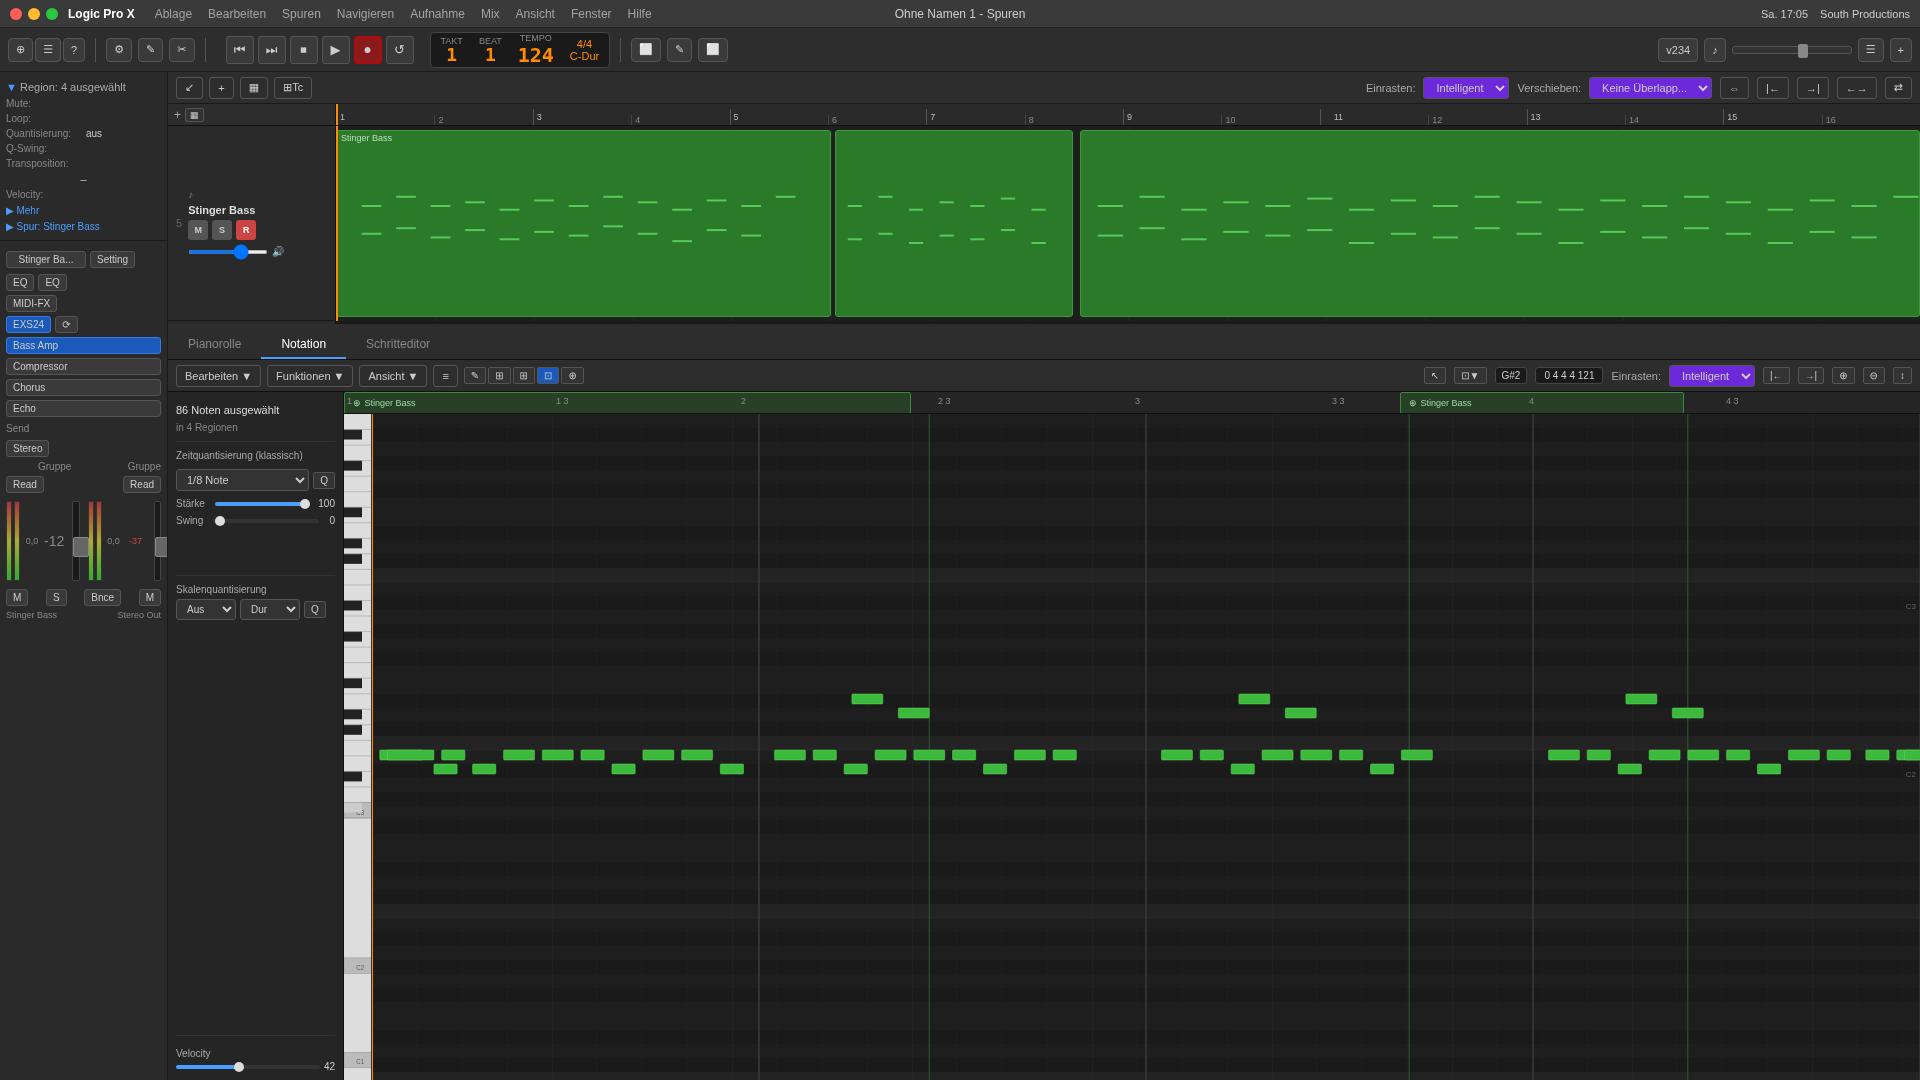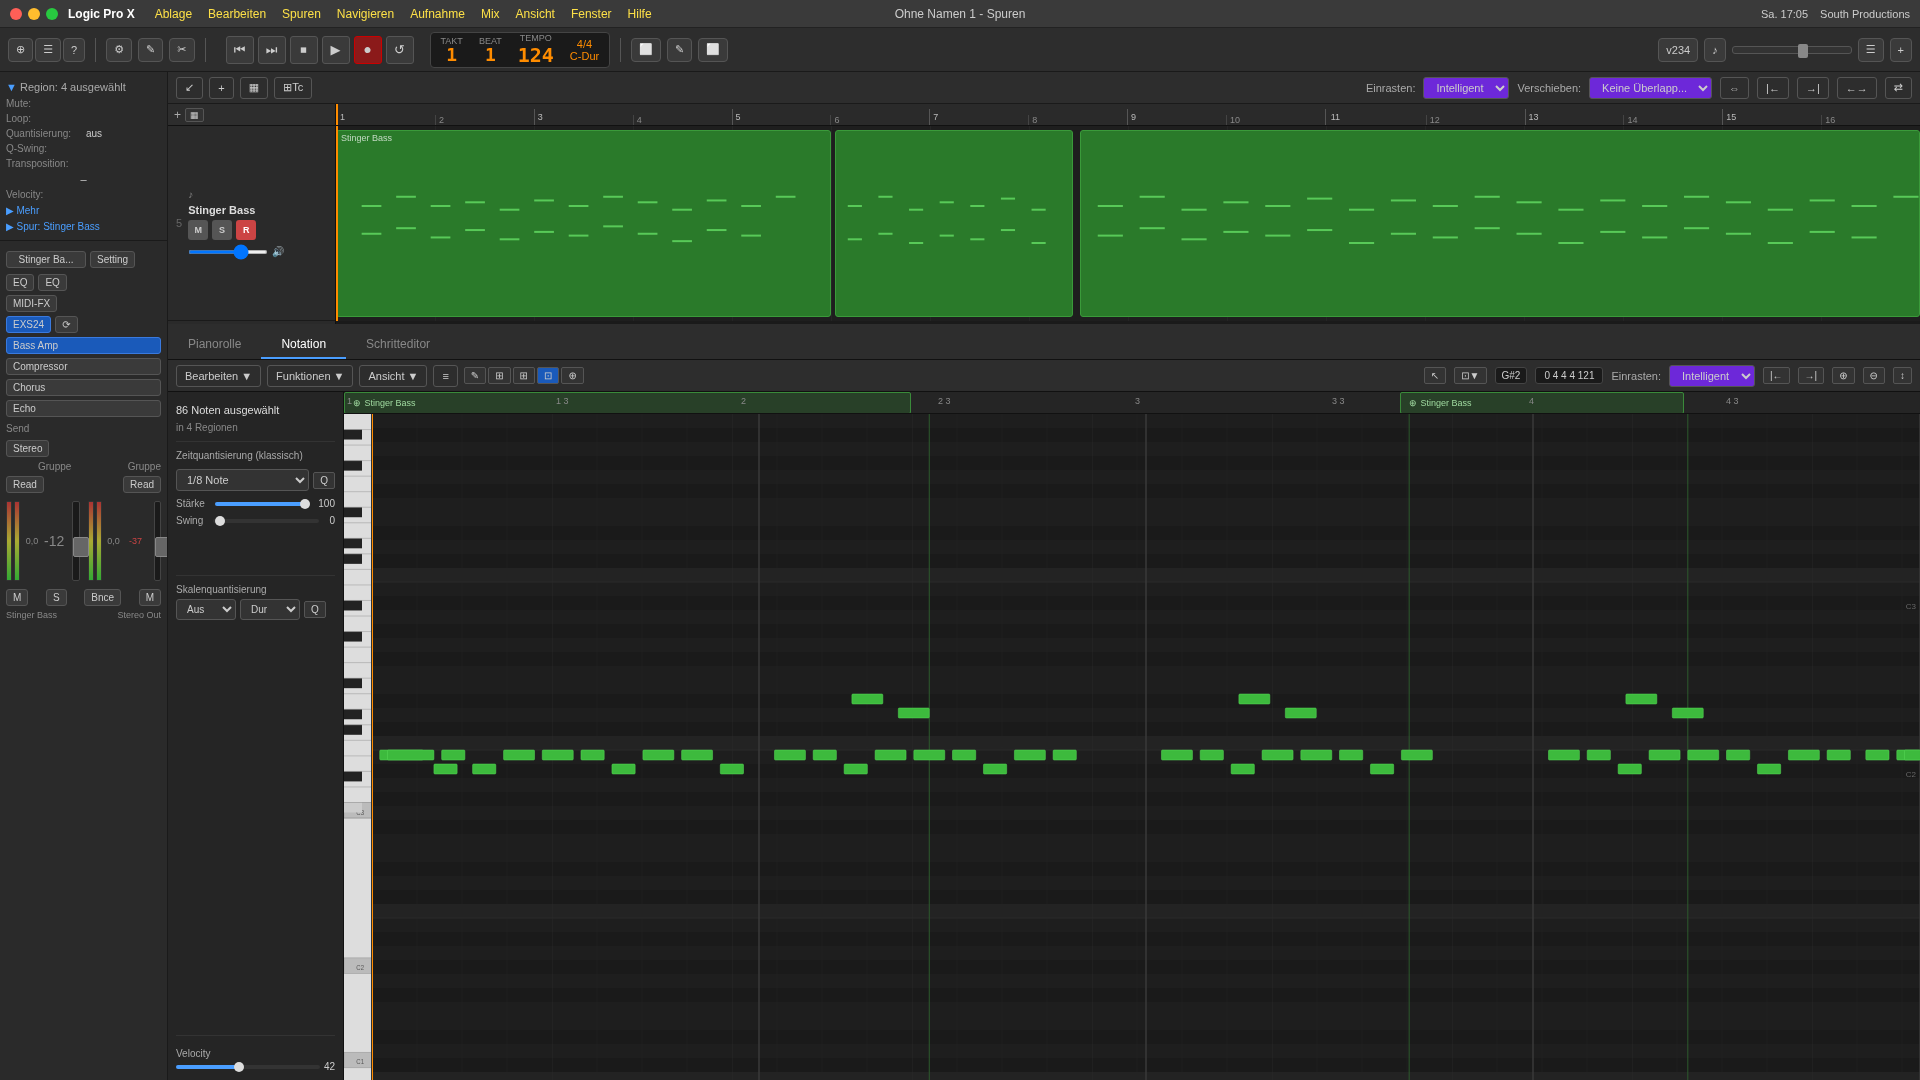--- a/index.html
+++ b/index.html
@@ -38,21 +38,21 @@
     .app-name {
       font-size: 12px;
       font-weight: bold;
       color: #fff;
       margin-right: 20px;
     }
     .menu-bar {
       display: flex;
       gap: 16px;
       font-size: 12px;
-      color: #fde047;
+      color: #a3a3a3;
     }
     .menu-item { cursor: pointer; }
     .title-center {
       position: absolute;
       left: 50%;
       transform: translateX(-50%);
       font-size: 12px;
       color: #ccc;
     }
     .title-right {
@@ -707,21 +707,21 @@
             <div style="flex:1;border-left:1px solid #555;height:16px;font-size:9px;color:#bbb;padding-left:3px;display:flex;align-items:center;">1</div>
             <div style="flex:1;border-left:1px solid #444;height:10px;font-size:9px;color:#888;padding-left:3px;display:flex;align-items:center;">2</div>
             <div style="flex:1;border-left:1px solid #555;height:16px;font-size:9px;color:#bbb;padding-left:3px;display:flex;align-items:center;">3</div>
             <div style="flex:1;border-left:1px solid #444;height:10px;font-size:9px;color:#888;padding-left:3px;display:flex;align-items:center;">4</div>
             <div style="flex:1;border-left:1px solid #555;height:16px;font-size:9px;color:#bbb;padding-left:3px;display:flex;align-items:center;">5</div>
             <div style="flex:1;border-left:1px solid #444;height:10px;font-size:9px;color:#888;padding-left:3px;display:flex;align-items:center;">6</div>
             <div style="flex:1;border-left:1px solid #555;height:16px;font-size:9px;color:#bbb;padding-left:3px;display:flex;align-items:center;">7</div>
             <div style="flex:1;border-left:1px solid #444;height:10px;font-size:9px;color:#888;padding-left:3px;display:flex;align-items:center;">8</div>
             <div style="flex:1;border-left:1px solid #555;height:16px;font-size:9px;color:#bbb;padding-left:3px;display:flex;align-items:center;">9</div>
             <div style="flex:1;border-left:1px solid #444;height:10px;font-size:9px;color:#888;padding-left:3px;display:flex;align-items:center;">10</div>
-            <div style="flex:1;border-left:1px solid #555;height:16px;font-size:9px;color:#bbb;padding-left:5px;display:flex;align-items:center;">11</div>
+            <div style="flex:1;border-left:1px solid #555;height:16px;font-size:9px;color:#bbb;padding-left:13px;display:flex;align-items:center;">11</div>
             <div style="flex:1;border-left:1px solid #444;height:10px;font-size:9px;color:#888;padding-left:3px;display:flex;align-items:center;">12</div>
             <div style="flex:1;border-left:1px solid #555;height:16px;font-size:9px;color:#bbb;padding-left:3px;display:flex;align-items:center;">13</div>
             <div style="flex:1;border-left:1px solid #444;height:10px;font-size:9px;color:#888;padding-left:3px;display:flex;align-items:center;">14</div>
             <div style="flex:1;border-left:1px solid #555;height:16px;font-size:9px;color:#bbb;padding-left:3px;display:flex;align-items:center;">15</div>
             <div style="flex:1;border-left:1px solid #444;height:10px;font-size:9px;color:#888;padding-left:3px;display:flex;align-items:center;">16</div>
           </div>
 
           <div style="position:absolute;left:0;top:0;bottom:0;width:2px;background:#ff8c00;"></div>
         </div>
 

